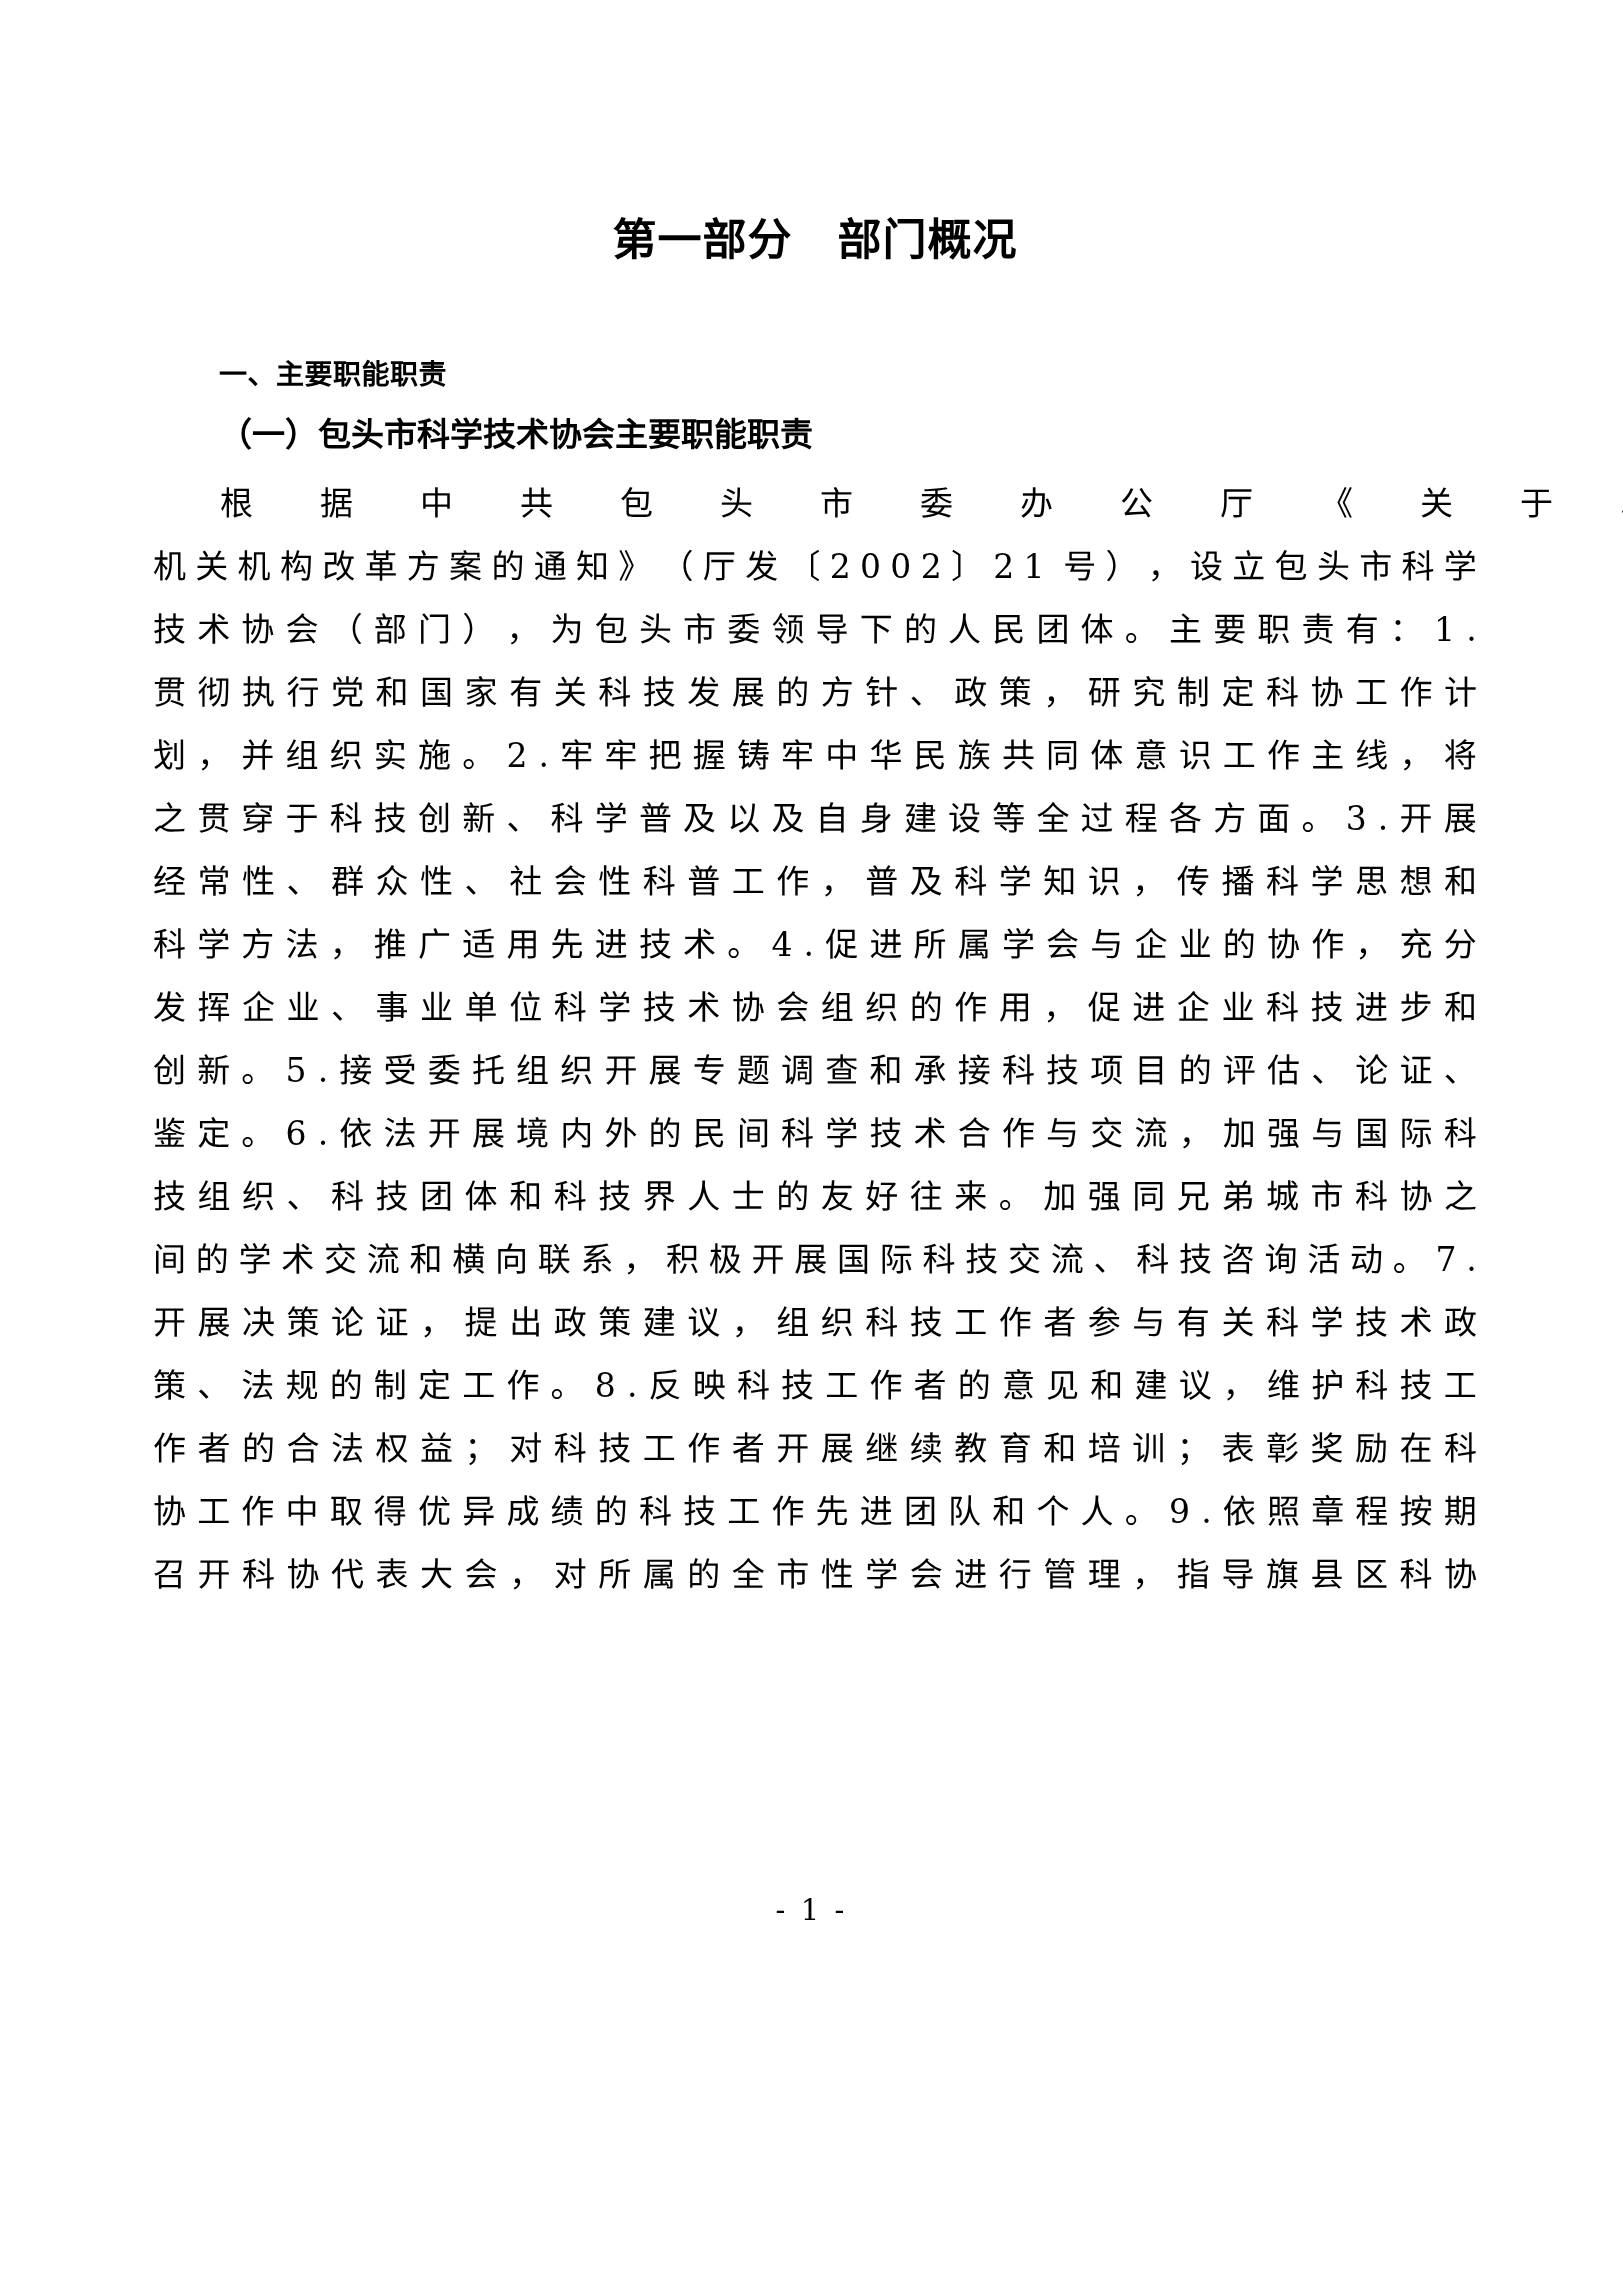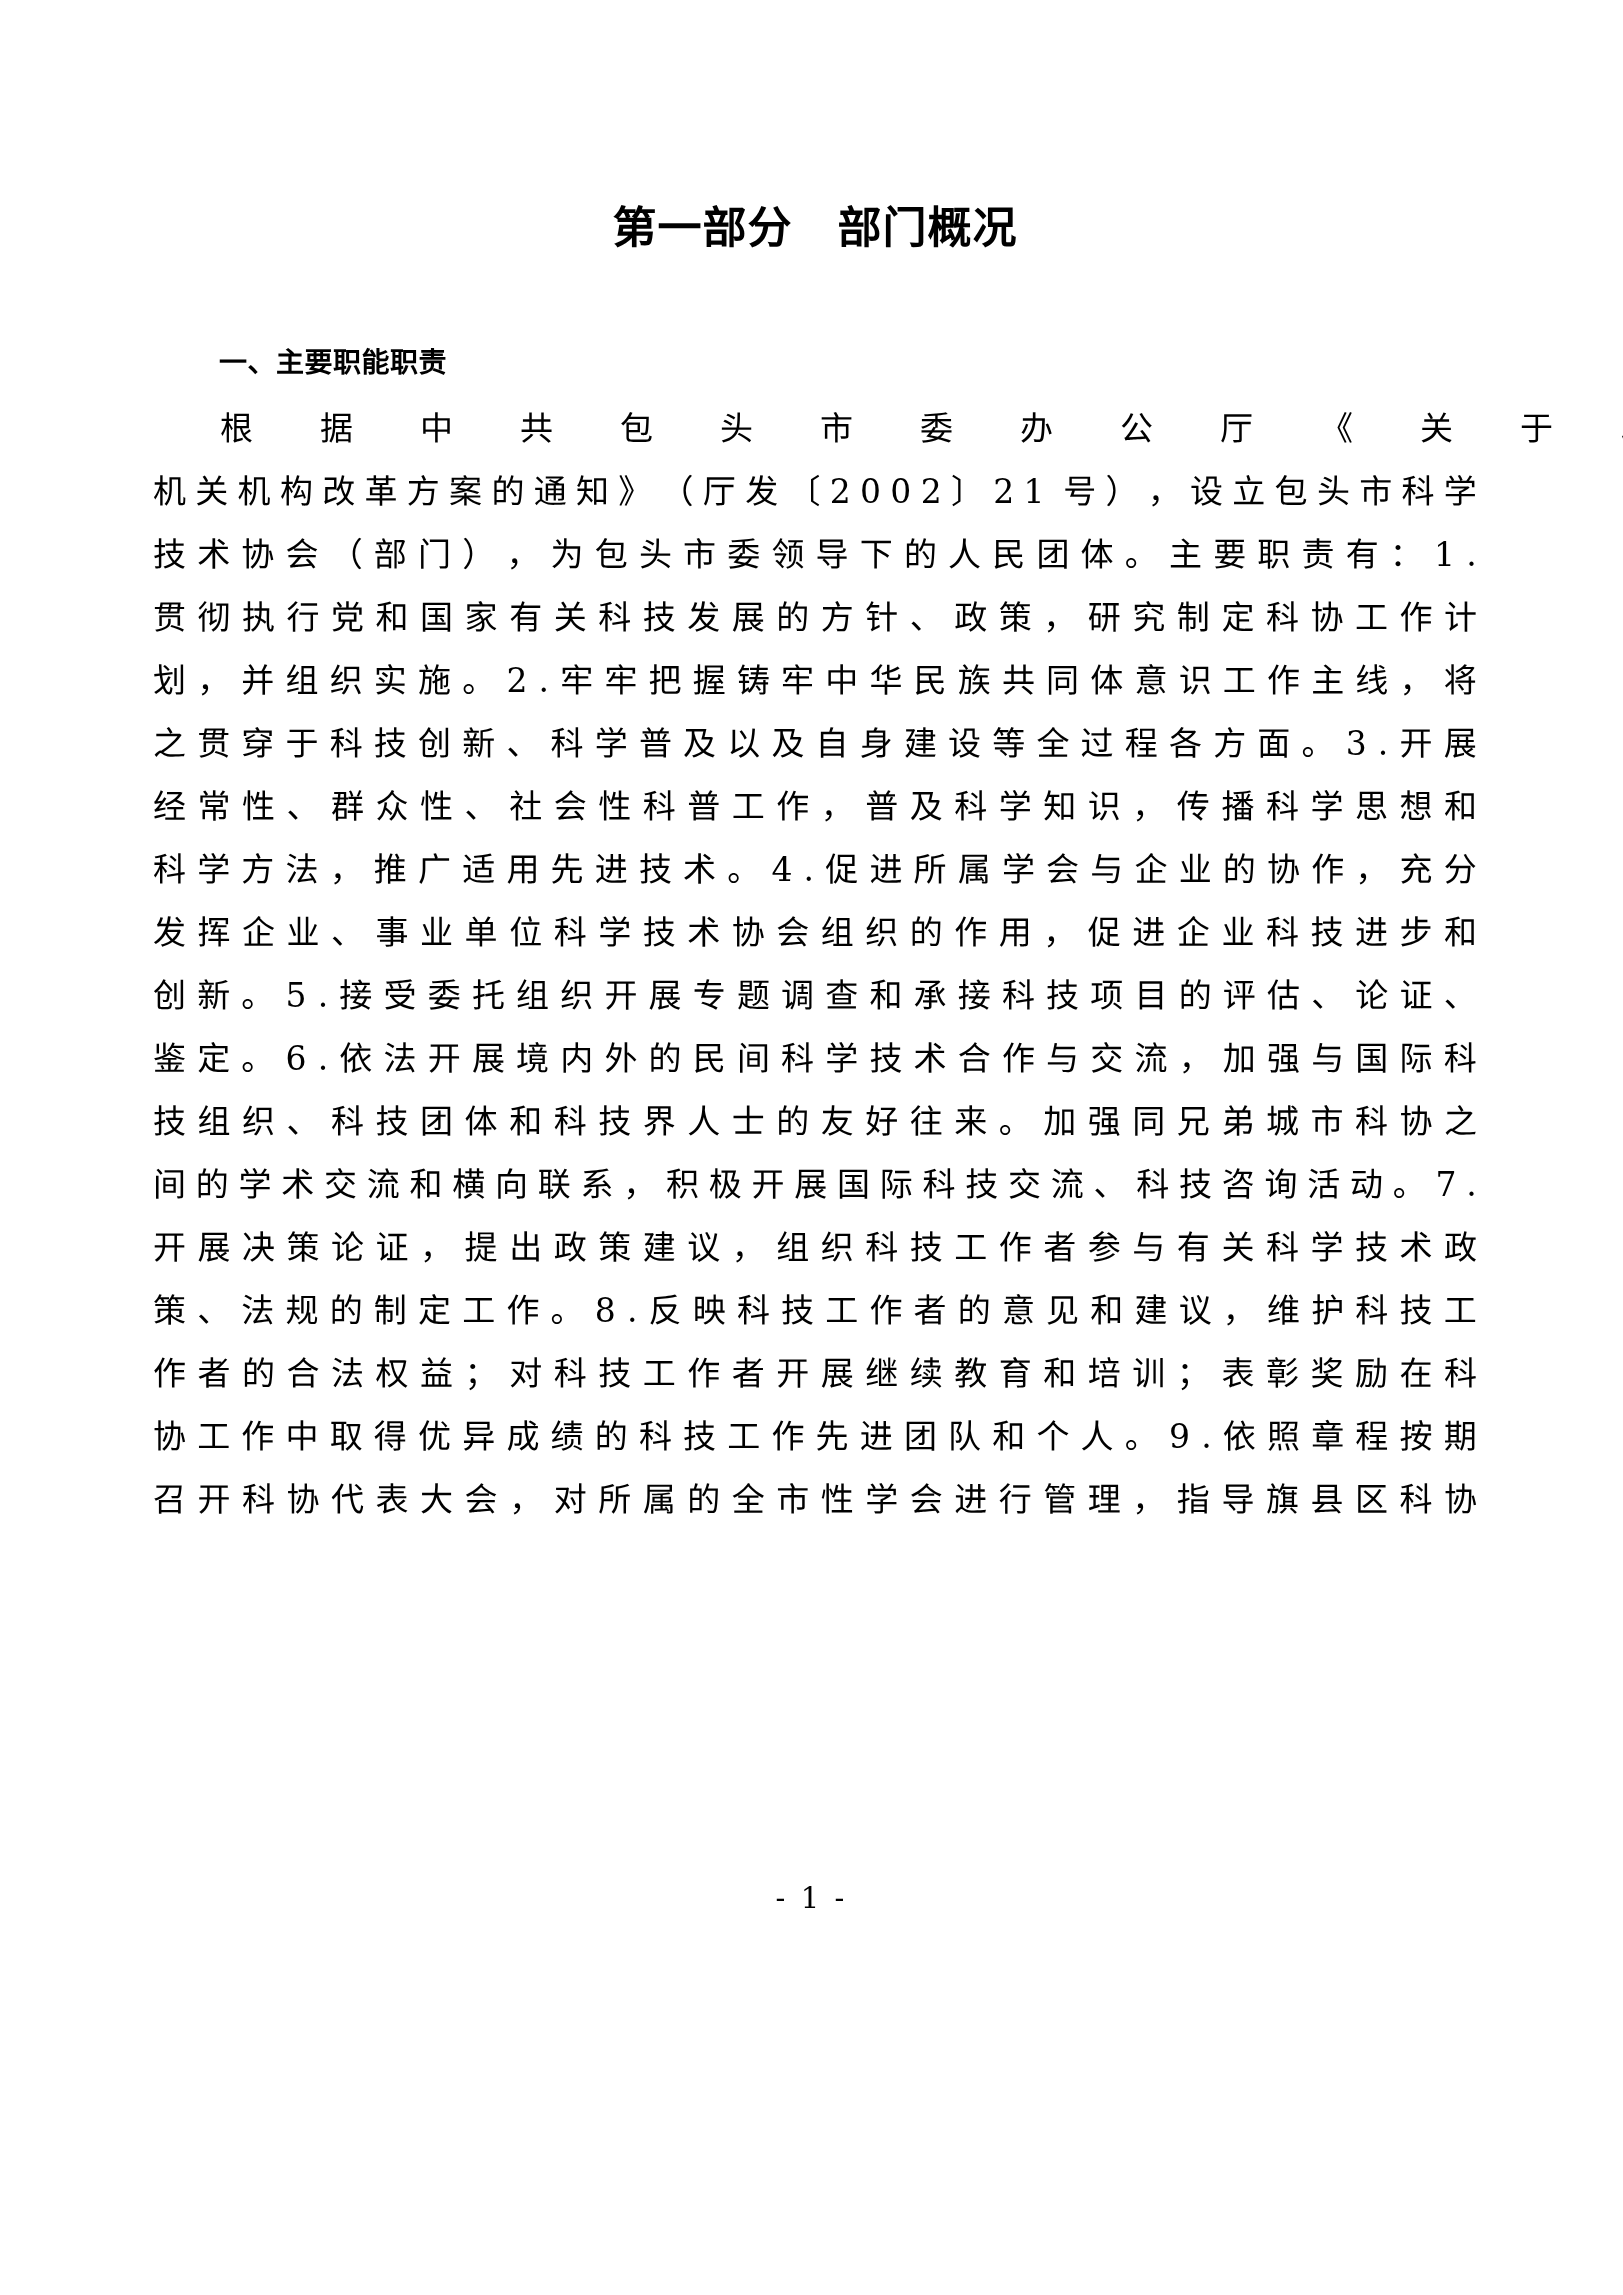--- a/index.html
+++ b/index.html
@@ -7,21 +7,21 @@
     margin: 0;
     padding: 0;
     background: #ffffff;
   }
 
   .page {
     position: relative;
     width: 1623px;
     height: 2052px;
     background: #ffffff;
-    margin: 0 auto;
+    margin: 12px auto;
     box-sizing: border-box;
     overflow: hidden;
     font-family: "DejaVu Serif", "Liberation Serif", serif;
     color: #000000;
   }
 
   
   .content {
     position: absolute;
     left: 153px;
@@ -115,20 +115,21 @@
 </head>
 <body>
 
 <div class="page">
   <div class="content">
 
     <h1 class="part-title">第一部分　部门概况</h1>
 
     <h2 class="heading-1">一、主要职能职责</h2>
 
+    <h3 class="heading-2">（一）包头市科学技术协会主要职能职责</h3>
 
     <div class="body-para" id="body-paragraph">
         <span class="body-line indent justify">
           <span style="width: 67px; order: -1;"></span>
           <span>根</span>
           <span>据</span>
           <span>中</span>
           <span>共</span>
           <span>包</span>
           <span>头</span>

